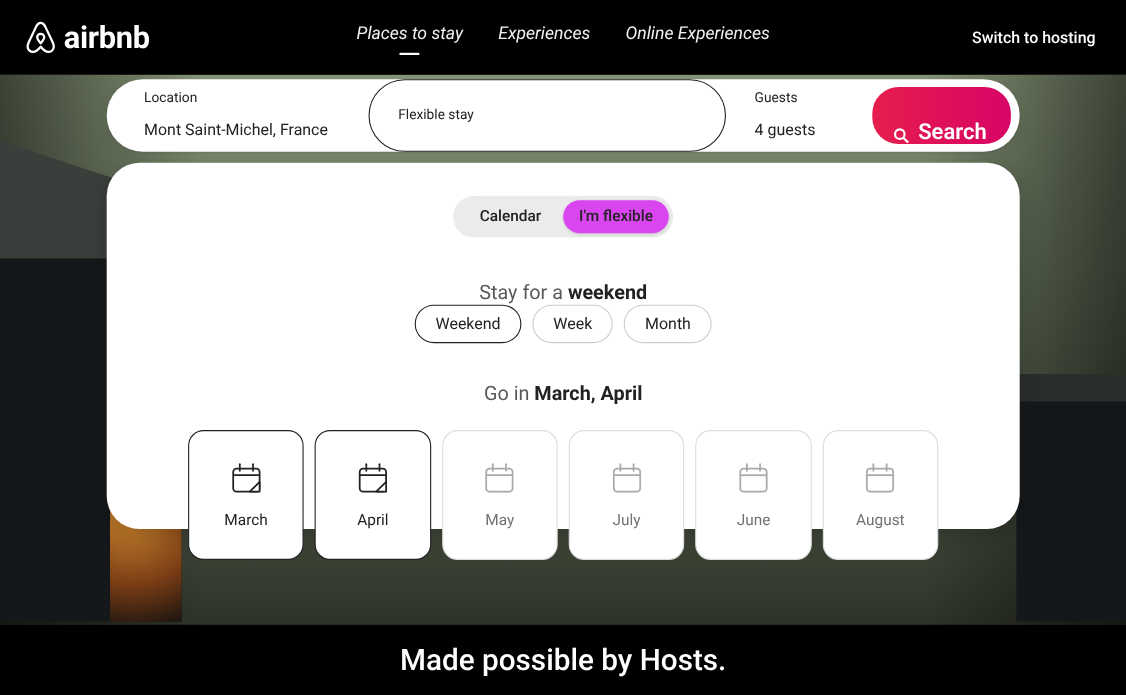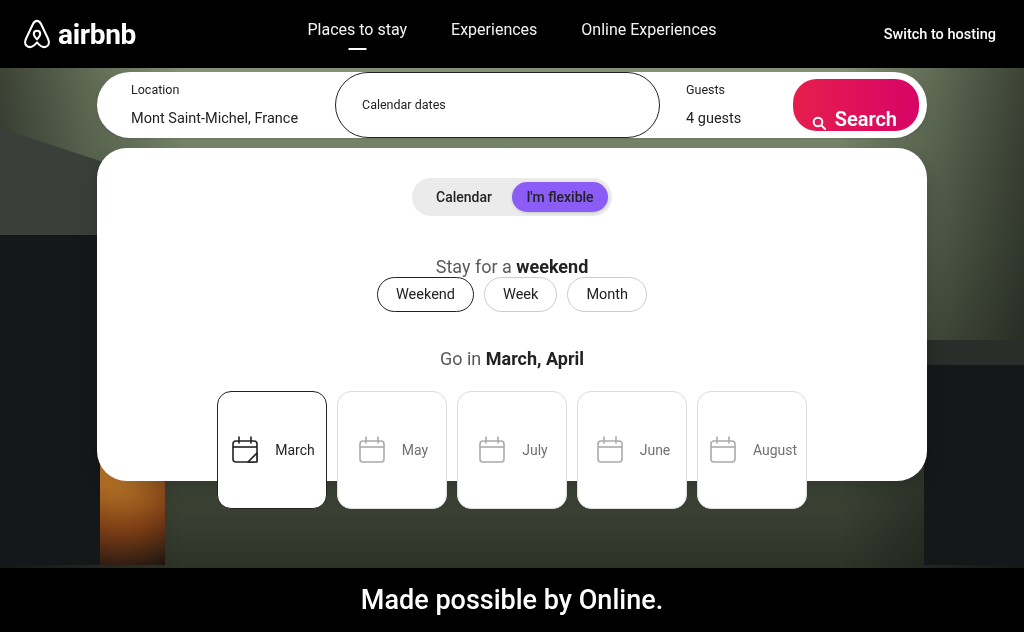--- a/index.html
+++ b/index.html
@@ -22,24 +22,25 @@
     align-items: center;
     gap: 6px;
     color: #fff;
     font-weight: 700;
     font-size: 28px;
     letter-spacing: -0.3px;
   }
   .brand svg { width: 30px; height: 32px; }
   .nav-tabs {
     display: flex;
-    gap: 44px;
+    gap: 32px;
     position: absolute;
     left: 50%;
     transform: translateX(-50%);
+    font-style: italic;
   }
   .nav-tab {
     color: #f2f2f2;
     font-size: 16px;
     font-weight: 400;
     cursor: pointer;
     position: relative;
     padding-bottom: 10px;
   }
   .nav-tab.active::after {
@@ -167,21 +168,21 @@
     flex: 1;
     text-align: center;
     font-size: 14px;
     font-weight: 500;
     color: #222;
     height: 30px;
     line-height: 30px;
     border-radius: 15px;
     cursor: pointer;
   }
-  .mode-opt.active { background: #8b5cf6; box-shadow: 0 1px 3px rgba(0,0,0,0.15); }
+  .mode-opt.active { background: #d946ef; box-shadow: 0 1px 3px rgba(0,0,0,0.15); }
 
   .stay-line, .go-line {
     text-align: center;
     font-size: 18px;
     color: #5a5a5a;
     font-weight: 400;
   }
   .stay-line b, .go-line b { color: #222; font-weight: 700; }
   .stay-line { }
 
@@ -208,21 +209,21 @@
     display: flex;
     gap: 10px;
     justify-content: center;
   }
   .month-card {
     width: 110px;
     height: 118px;
     border: 1px solid #ddd;
     border-radius: 14px;
     display: flex;
-    flex-direction: row;
+    flex-direction: column;
     align-items: center;
     justify-content: center;
     gap: 14px;
     cursor: pointer;
     color: #717171;
     background:#fff;
   }
   .month-card.selected { border: 1.8px solid #222; color: #222; }
   .month-card .mname { font-size: 14px; font-weight: 400; }
   .month-card svg { width: 32px; height: 32px; }
@@ -264,21 +265,21 @@
 <div class="door-glow"></div>
 <div class="awning-right"></div>
 <div class="wall-right"></div>
 
 <div class="search-pill">
   <div class="pill-section pill-location">
     <div class="lbl">Location</div>
     <div class="val">Mont Saint-Michel, France</div>
   </div>
   <div class="pill-section pill-dates">
-    <div class="lbl">Calendar dates</div>
+    <div class="lbl">Flexible stay</div>
   </div>
   <div class="pill-section pill-guests">
     <div class="lbl">Guests</div>
     <div class="val">4 guests</div>
   </div>
   <button class="search-btn">
     <svg viewBox="0 0 24 24" fill="none">
       <circle cx="10.5" cy="10.5" r="6.5" stroke="#fff" stroke-width="3"></circle>
       <line x1="16" y1="16" x2="21" y2="21" stroke="#fff" stroke-width="3" stroke-linecap="round"></line>
     </svg>
@@ -310,20 +311,30 @@
     <div class="month-card selected">
       <svg viewBox="0 0 32 32" fill="none">
         <rect x="4" y="7" width="24" height="21" rx="3" stroke="#222" stroke-width="1.6"></rect>
         <line x1="4" y1="13" x2="28" y2="13" stroke="#222" stroke-width="1.6"></line>
         <line x1="10" y1="3" x2="10" y2="9" stroke="#222" stroke-width="1.6" stroke-linecap="round"></line>
         <line x1="22" y1="3" x2="22" y2="9" stroke="#222" stroke-width="1.6" stroke-linecap="round"></line>
         <path d="M19 28 L28 28 L28 19 Z" fill="#fff" stroke="#222" stroke-width="1.6" stroke-linejoin="round"></path>
       </svg>
       <span class="mname">March</span>
     </div>
+    <div class="month-card selected">
+      <svg viewBox="0 0 32 32" fill="none">
+        <rect x="4" y="7" width="24" height="21" rx="3" stroke="#222" stroke-width="1.6"></rect>
+        <line x1="4" y1="13" x2="28" y2="13" stroke="#222" stroke-width="1.6"></line>
+        <line x1="10" y1="3" x2="10" y2="9" stroke="#222" stroke-width="1.6" stroke-linecap="round"></line>
+        <line x1="22" y1="3" x2="22" y2="9" stroke="#222" stroke-width="1.6" stroke-linecap="round"></line>
+        <path d="M19 28 L28 28 L28 19 Z" fill="#fff" stroke="#222" stroke-width="1.6" stroke-linejoin="round"></path>
+      </svg>
+      <span class="mname">April</span>
+    </div>
     <div class="month-card">
       <svg viewBox="0 0 32 32" fill="none">
         <rect x="4" y="7" width="24" height="21" rx="3" stroke="#aaa" stroke-width="1.6"></rect>
         <line x1="4" y1="13" x2="28" y2="13" stroke="#aaa" stroke-width="1.6"></line>
         <line x1="10" y1="3" x2="10" y2="9" stroke="#aaa" stroke-width="1.6" stroke-linecap="round"></line>
         <line x1="22" y1="3" x2="22" y2="9" stroke="#aaa" stroke-width="1.6" stroke-linecap="round"></line>
       </svg>
       <span class="mname">May</span>
     </div>
     <div class="month-card">
@@ -349,13 +360,13 @@
         <rect x="4" y="7" width="24" height="21" rx="3" stroke="#aaa" stroke-width="1.6"></rect>
         <line x1="4" y1="13" x2="28" y2="13" stroke="#aaa" stroke-width="1.6"></line>
         <line x1="10" y1="3" x2="10" y2="9" stroke="#aaa" stroke-width="1.6" stroke-linecap="round"></line>
         <line x1="22" y1="3" x2="22" y2="9" stroke="#aaa" stroke-width="1.6" stroke-linecap="round"></line>
       </svg>
       <span class="mname">August</span>
     </div>
   </div>
 </div>
 
-<div class="tagline">Made possible by Online.</div>
+<div class="tagline">Made possible by Hosts.</div>
 
 </body></html>

